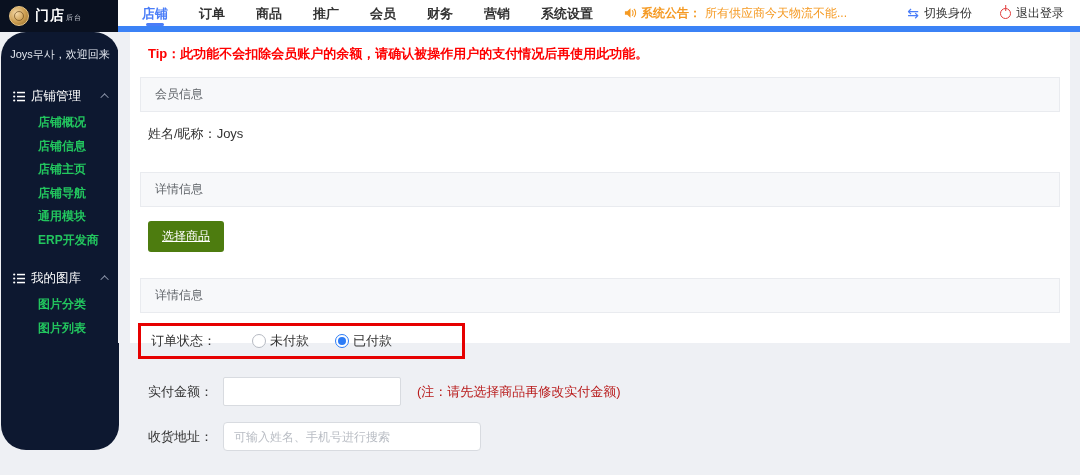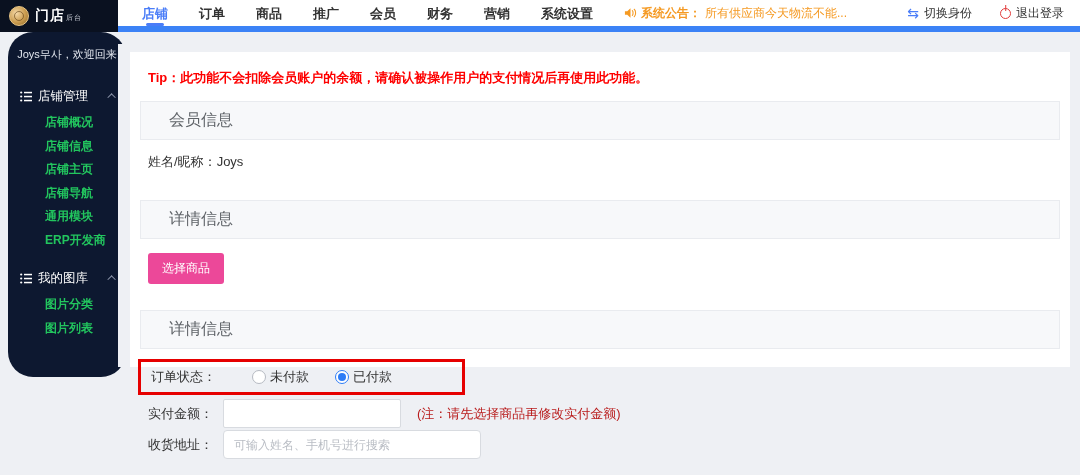--- a/index.html
+++ b/index.html
@@ -30,55 +30,55 @@
   .topbar-actions { margin-left:auto; display:flex; align-items:center; gap:28px;
     margin-right:16px; font-size:12px; color:#333; }
   .tb-action { display:flex; align-items:center; gap:5px; cursor:pointer; white-space:nowrap; }
   .swap-glyph { color:#4a7df8; font-size:14px; line-height:1; }
   .power-glyph { width:11px; height:11px; border:1.6px solid #e23b3b; border-radius:50%;
     position:relative; display:inline-block; }
   .power-glyph::after { content:""; position:absolute; left:50%; top:-4px; transform:translateX(-50%);
     width:1.6px; height:6px; background:#e23b3b; }
 
   
-  .sidebar { position:absolute; top:32px; left:8px; width:118px; height:345px; background:#0d1830;border-radius:25px; }
+  .sidebar { position:absolute; top:32px; left:1px; width:118px; height:418px; background:#0d1830;border-radius:25px; }
   .welcome { color:#e2e6ee; font-size:11px; text-align:center; padding:15px 4px 8px; white-space:nowrap; }
   .menu-group { margin-top:15px; }
   .group-header { display:flex; align-items:center; padding:0 10px 0 12px; height:22px;
     color:#ffffff; font-size:12.5px; font-weight:400; cursor:pointer; }
   .list-ico { margin-right:6px; flex:none; }
   .caret-up { margin-left:auto; width:6px; height:6px; border-left:1.5px solid #8b94a8;
     border-top:1.5px solid #8b94a8; transform:rotate(45deg) translateY(2px); }
   .group-items { padding-top:4px; }
   .menu-item { padding-left:37px; font-size:12px; color:#22c55e; height:23.5px;
     line-height:23.5px; cursor:pointer; white-space:nowrap;font-weight:bold; }
 
   
-  .main { position:absolute; top:44px; left:118px; width:962px; height:323px;
+  .main { position:absolute; top:20px; left:118px; width:962px; height:323px;
     background:#eef0f4; padding:8px 10px 0 12px; }
   .card { background:#fff; width:100%; height:100%; padding:0 10px; }
   .tip { color:#fe0000; font-weight:700; font-size:13px; padding:17px 8px 14px; }
   .section { margin-top:0; }
   .section + .section { margin-top:12px; }
-  .section-header { background:#f7f8fa; border:1px solid #e9ebef; padding:8px 28px;
-    font-size:16px; color:#5f6368; }
+  .section-header { background:#f7f8fa; border:1px solid #e9ebef; padding:8px 14px;
+    font-size:12px; color:#5f6368; }
   .section-body { padding:6px 8px 10px; font-size:13px; color:#333; }
   .info-row { padding:7px 0; }
-  .btn-green { display:inline-block; background:#ec4899; color:#fff; border:none;
-    font-size:12px; padding:7px 14px; border-radius:3px; cursor:pointer; margin:8px 0 4px; }
+  .btn-green { display:inline-block; background:#4d7c0f; color:#fff; border:none;
+    font-size:12px; padding:7px 14px; border-radius:3px; cursor:pointer; margin:8px 0 4px;text-decoration:underline; }
   .order-status-box { display:inline-flex; align-items:center; border:3px solid #e60000;
     padding:6px 70px 6px 10px; margin:4px 0 2px -10px; }
   .radio { width:14px; height:14px; border-radius:50%; border:1px solid #b6bac2; background:#fff;
     display:inline-block; vertical-align:-3px; margin-right:4px; flex:none; }
   .radio.checked { border-color:#2d7cf6; position:relative; }
   .radio.checked::after { content:""; position:absolute; left:2px; top:2px; width:8px; height:8px;
     border-radius:50%; background:#2d7cf6; }
   .radio-opt { margin-left:26px; cursor:pointer; white-space:nowrap; }
   .radio-opt:first-of-type { margin-left:10px; }
-  .form-row { display:flex; align-items:center; margin:2px 0; }
+  .form-row { display:flex; align-items:center; margin:16px 0; }
   .form-label { margin-right:10px; white-space:nowrap; }
   .input-amount { width:178px; height:29px; border:1px solid #d8dbe0; border-radius:2px;
     padding:0 8px; font-size:12px; color:#333; outline:none; }
   .note-red { color:#b91c1c; font-size:13px; margin-left:16px; white-space:nowrap; }
   .input-address { width:258px; height:29px; border:1px solid #d8dbe0; border-radius:4px;
     padding:0 10px; font-size:12px; color:#333; outline:none; }
   .input-address::placeholder, .input-amount::placeholder { color:#b9bdc4; }
 </style>
 </head>
 <body>

